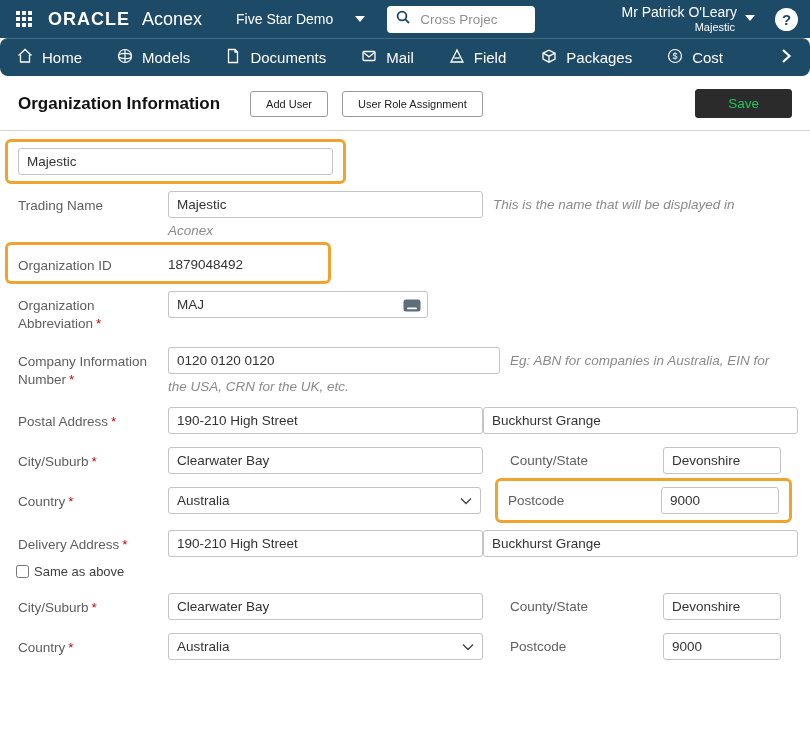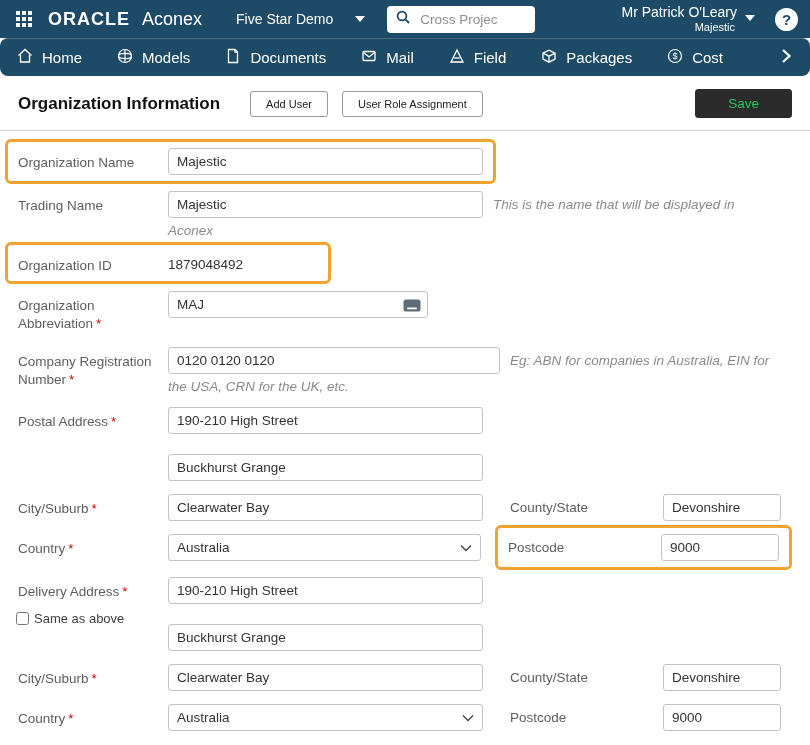--- a/index.html
+++ b/index.html
@@ -66,21 +66,21 @@
   .req{color:var(--required);margin-left:3px;}
   .inp{
     height:27px;border:1px solid #c4c4c4;border-radius:3px;padding:0 8px;font-size:13.5px;
     color:#333;width:315px;font-family:inherit;outline:none;background:#fff;
   }
   .inp.wide{width:332px;}
   .inp.small{width:118px;}
   .inp-wrap{position:relative;width:260px;}
   .inp-wrap .inp{width:100%;}
   .kbd-icon{position:absolute;right:7px;top:7px;}
-  .stack{display:flex;flex-direction:column;gap:20px;border-radius:12px;}
+  .stack{display:flex;flex-direction:row;gap:0;border-radius:12px;}
   .fieldcol{display:flex;flex-direction:column;}
   .linewrap{display:flex;align-items:flex-start;}
   .hint{font-style:italic;color:#8a8a8a;font-size:13.5px;padding-top:6px;margin-left:10px;white-space:nowrap;}
   .hint2{font-style:italic;color:#8a8a8a;font-size:13.5px;margin-top:5px;}
   .static-value{padding-top:6px;font-size:13.5px;color:#333;width:150px;}
   .lbl2{width:153px;flex:none;margin-left:27px;color:#5e5e5e;font-size:13.5px;padding-top:6px;}
   .select{
     width:315px;height:27px;border:1px solid #c4c4c4;border-radius:3px;background:#fff;
     display:flex;align-items:center;justify-content:space-between;padding:0 8px;
     font-size:13.5px;color:#333;cursor:pointer;
@@ -218,21 +218,20 @@
   <span class="page-title">Organization Information</span>
   <button class="btn btn-adduser">Add User</button>
   <button class="btn btn-userrole">User Role Assignment</button>
   <button class="btn-save">Save</button>
 </div>
 
 <div class="form">
 
   <div class="row">
     <div class="hl">
-      <label class="lbl">Organization Name</label>
       <input class="inp" value="Majestic" style="">
     </div>
   </div>
 
   <div class="row">
     <label class="lbl">Trading Name</label>
     <div class="fieldcol">
       <div class="linewrap">
         <input class="inp" value="Majestic" style="">
         <span class="hint">This is the name that will be displayed in</span>
@@ -255,21 +254,21 @@
       <span class="kbd-icon">
         <svg width="18" height="13" viewBox="0 0 18 13">
             <rect x="0.5" y="0.5" width="17" height="12" rx="2.5" fill="#5d6e78"></rect>
             <rect x="4" y="8.5" width="10" height="1.8" rx="0.9" fill="#fff"></rect>
           </svg>
       </span>
     </div>
   </div>
 
   <div class="row">
-    <label class="lbl"><span>Company Registration Number</span><span class="req">*</span></label>
+    <label class="lbl"><span>Company Information Number</span><span class="req">*</span></label>
     <div class="fieldcol">
       <div class="linewrap">
         <input class="inp wide" value="0120 0120 0120" style="">
         <span class="hint">Eg: ABN for companies in Australia, EIN for</span>
       </div>
       <div class="hint2">the USA, CRN for the UK, etc.</div>
     </div>
   </div>
 
   <div class="row gap-top">

